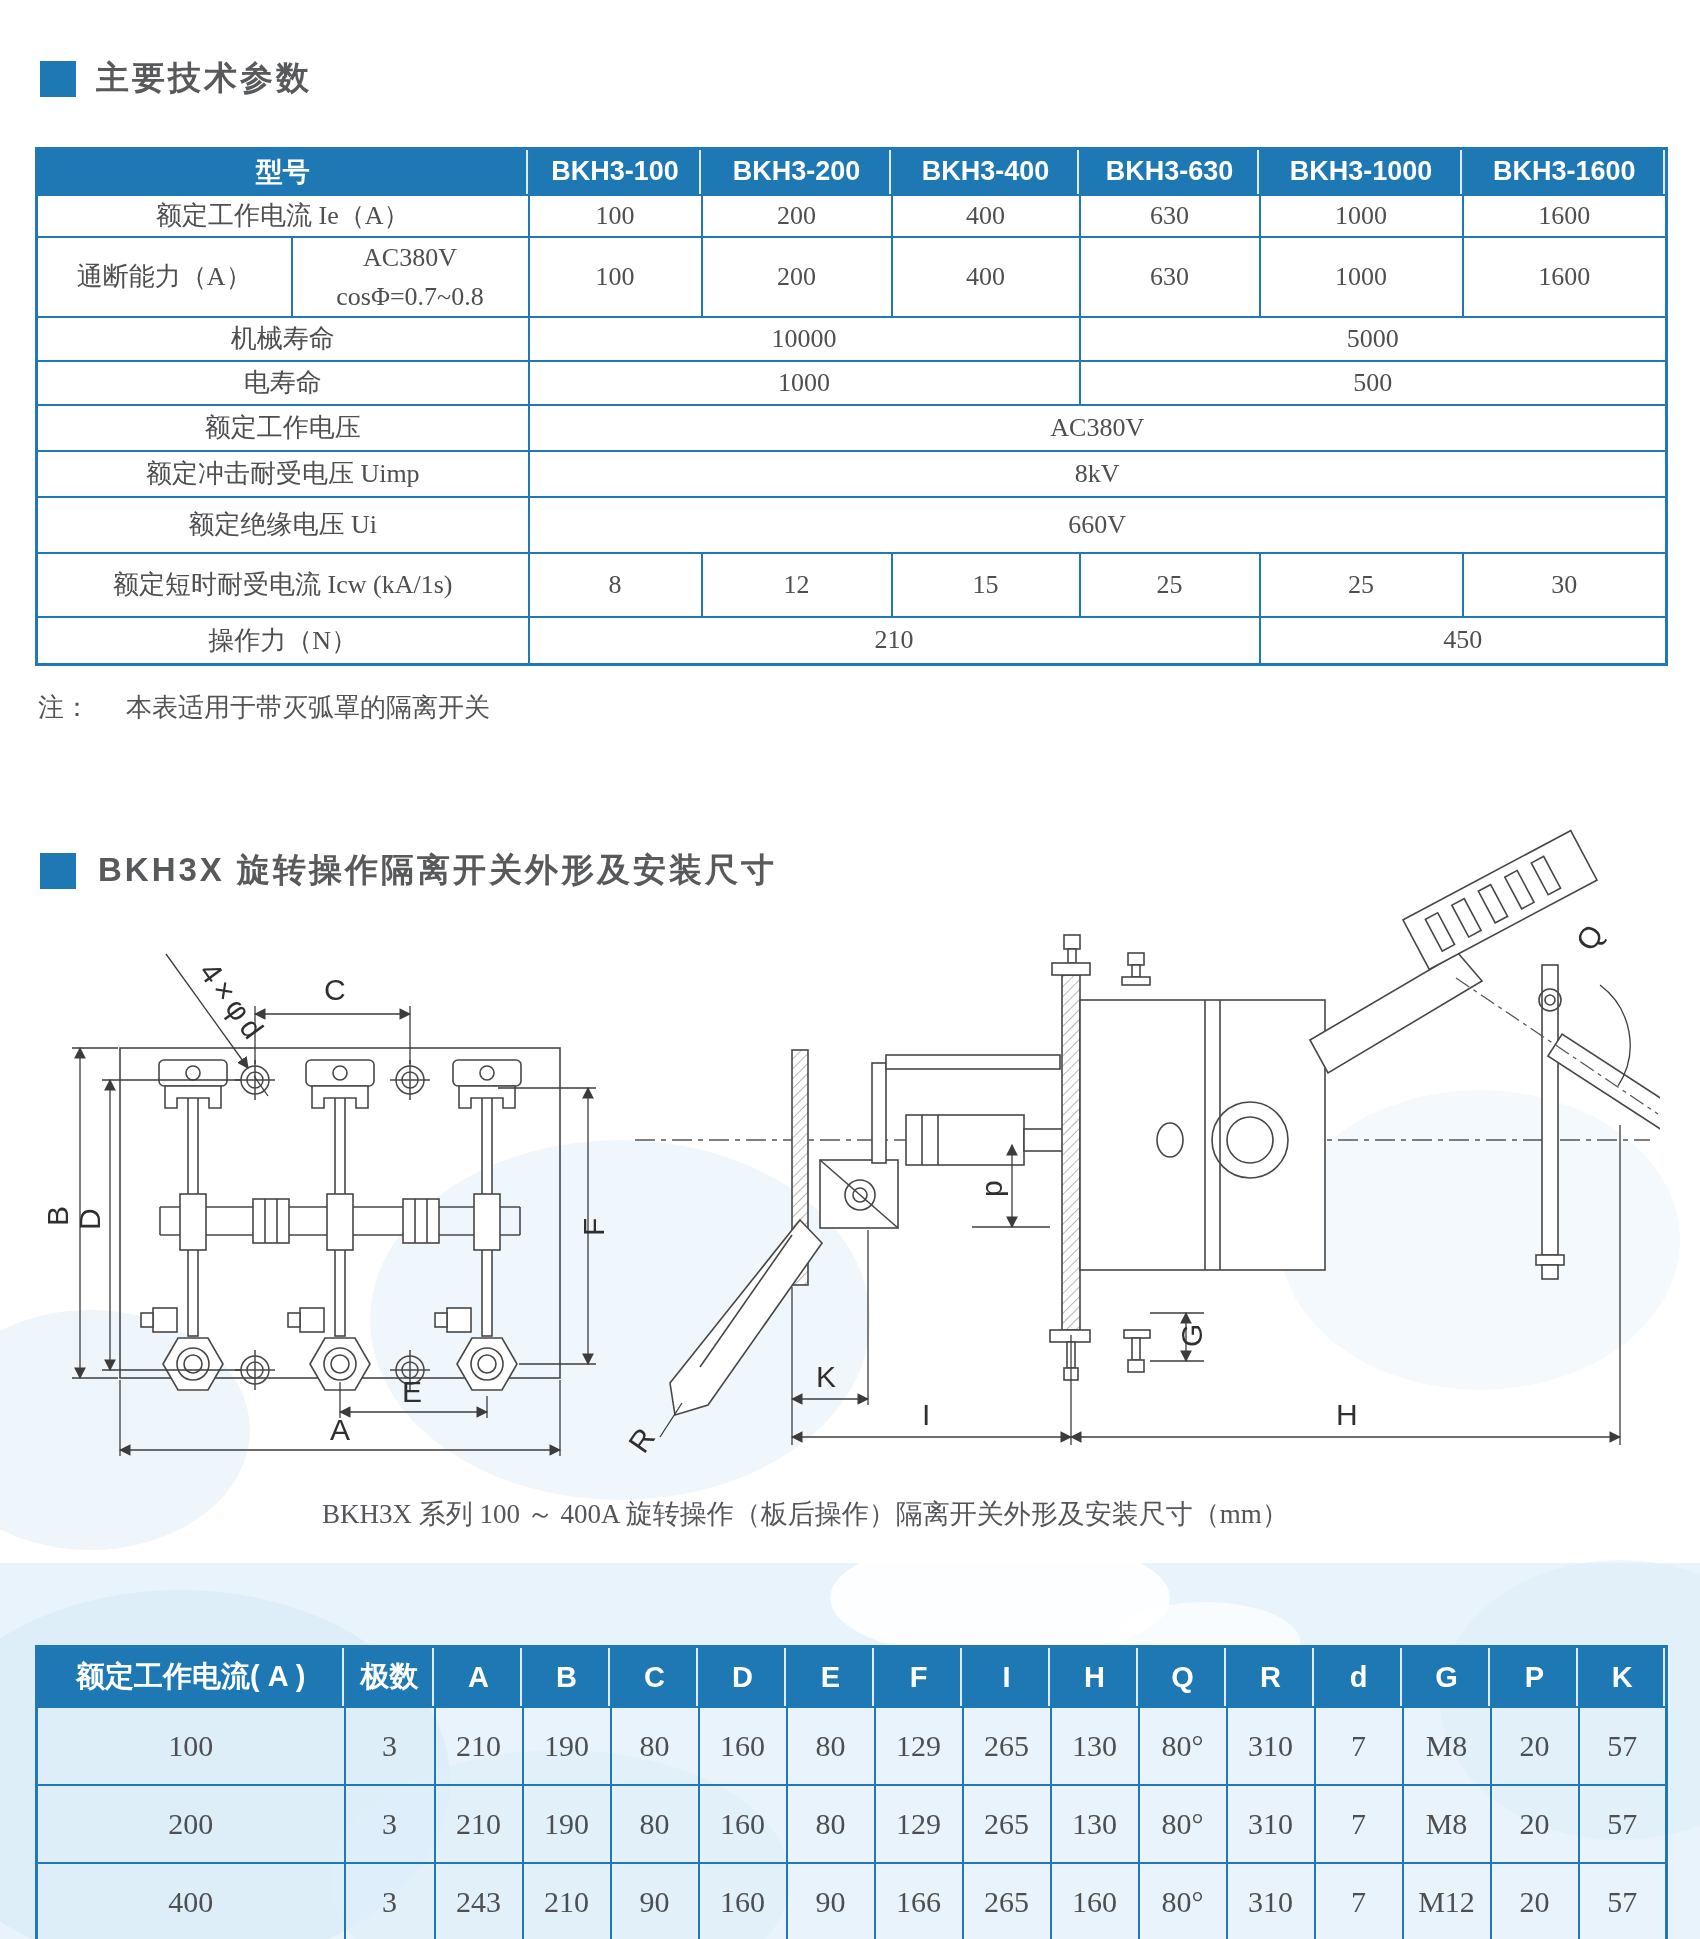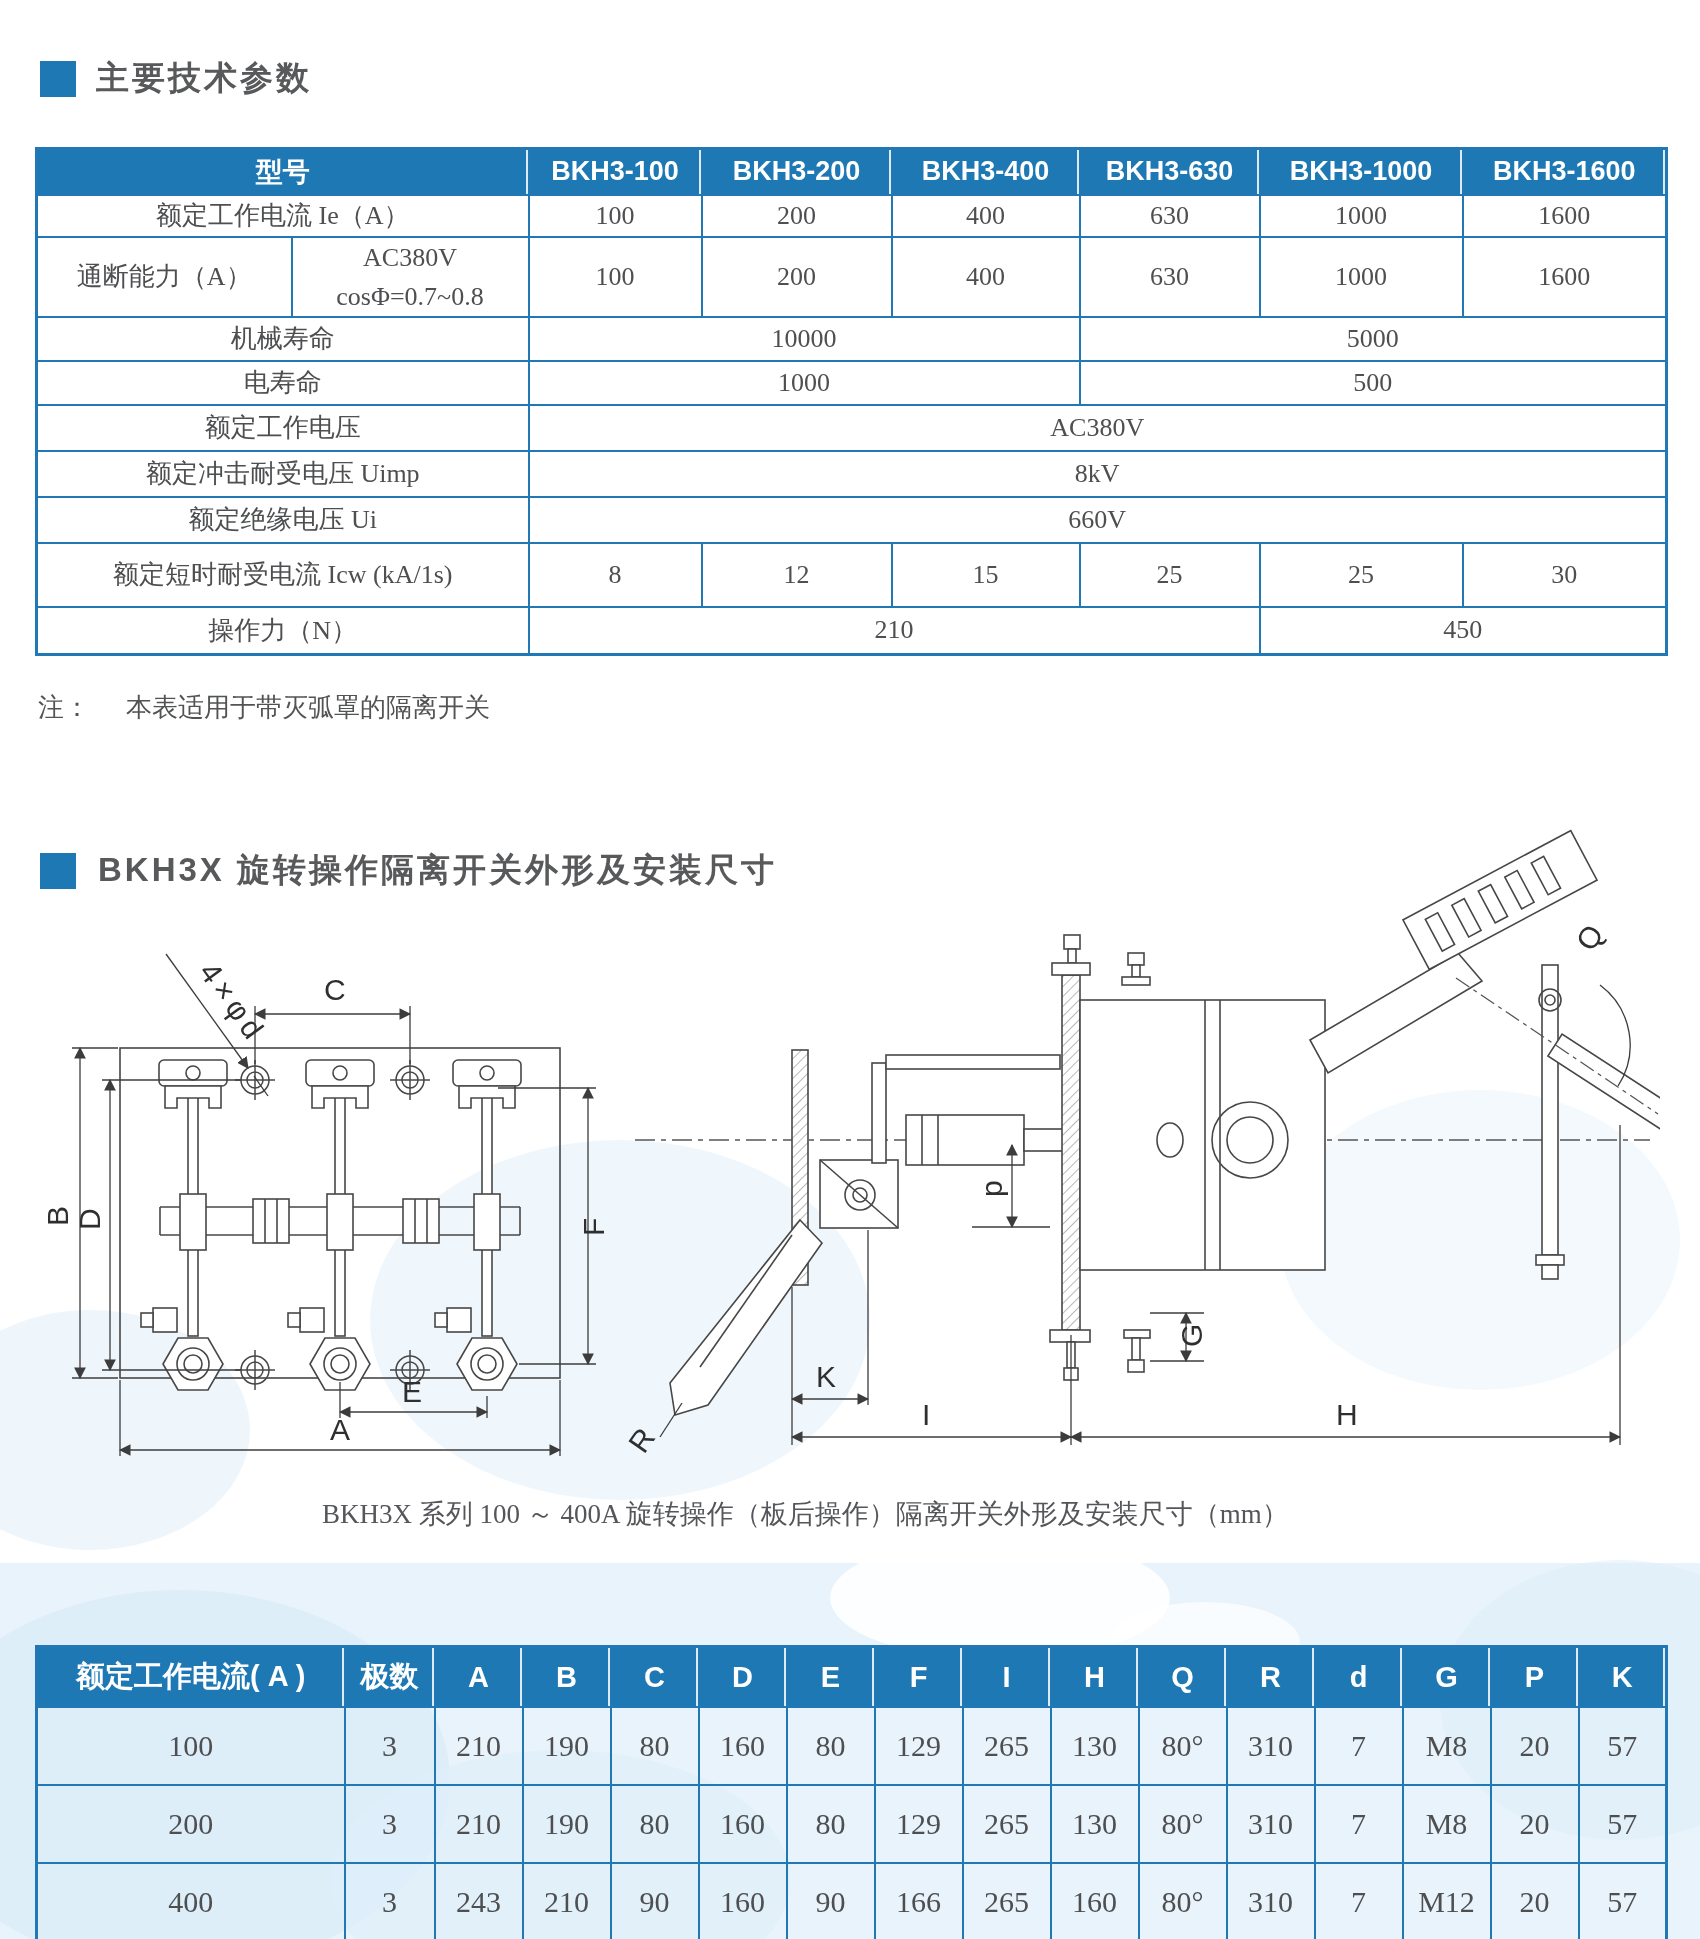--- a/index.html
+++ b/index.html
@@ -116,21 +116,21 @@
     <td colspan="3">500</td>
   </tr>
   <tr style="height:46px">
     <td colspan="2">额定工作电压</td>
     <td colspan="6">AC380V</td>
   </tr>
   <tr style="height:46px">
     <td colspan="2">额定冲击耐受电压 Uimp</td>
     <td colspan="6">8kV</td>
   </tr>
-  <tr style="height:46px">
+  <tr style="height:56px">
     <td colspan="2">额定绝缘电压 Ui</td>
     <td colspan="6">660V</td>
   </tr>
   <tr style="height:64px">
     <td colspan="2">额定短时耐受电流 Icw (kA/1s)</td>
     <td>8</td>
     <td>12</td>
     <td>15</td>
     <td>25</td>
     <td>25</td>

